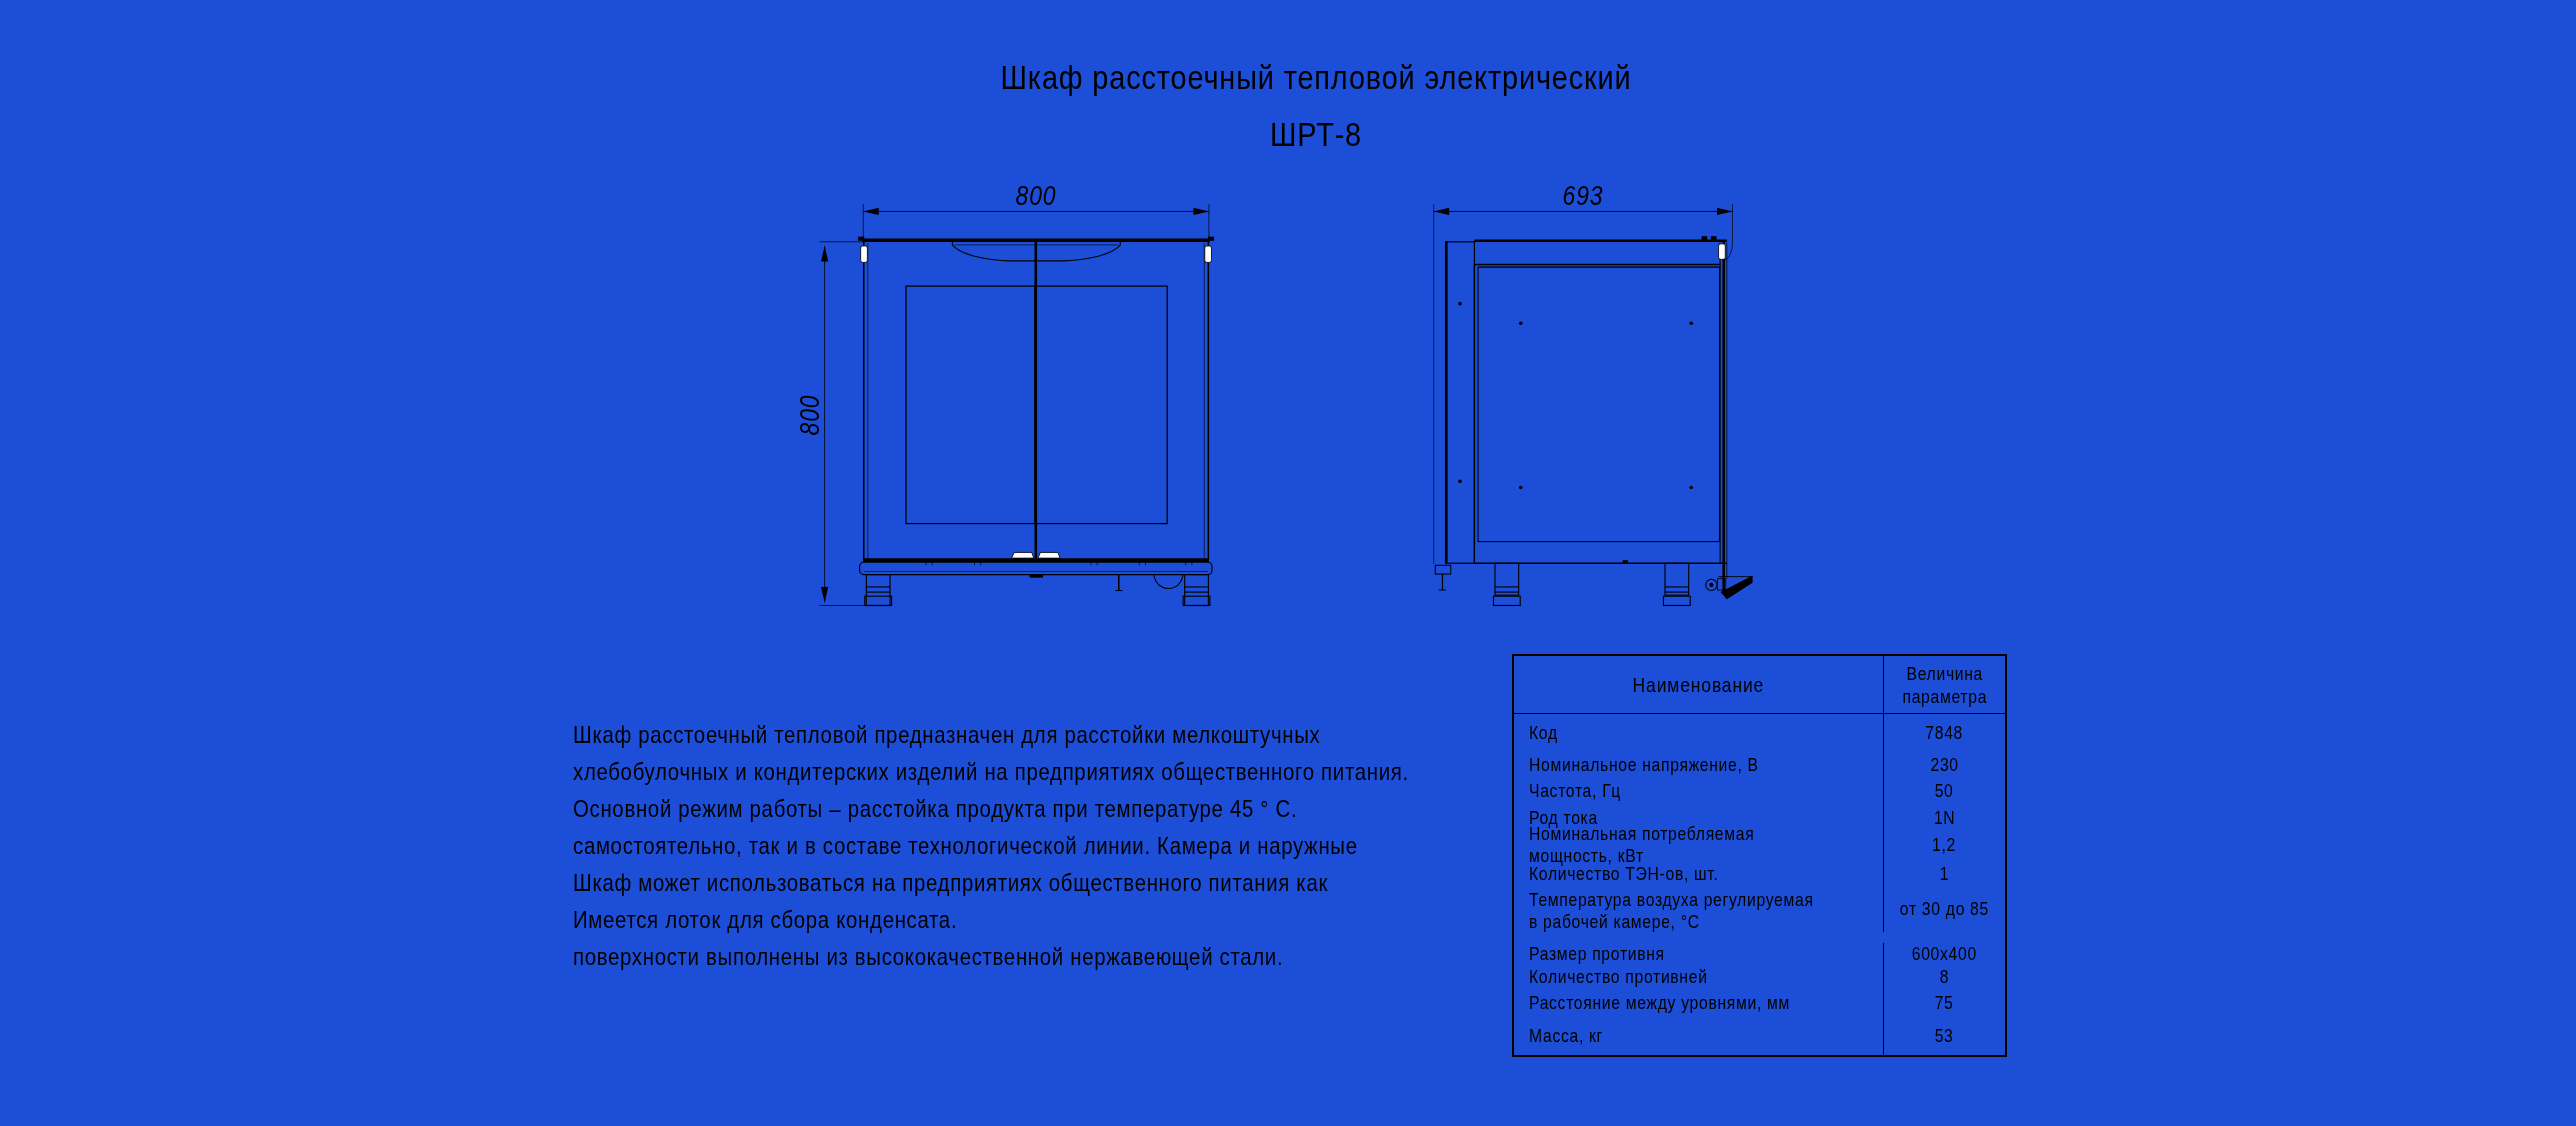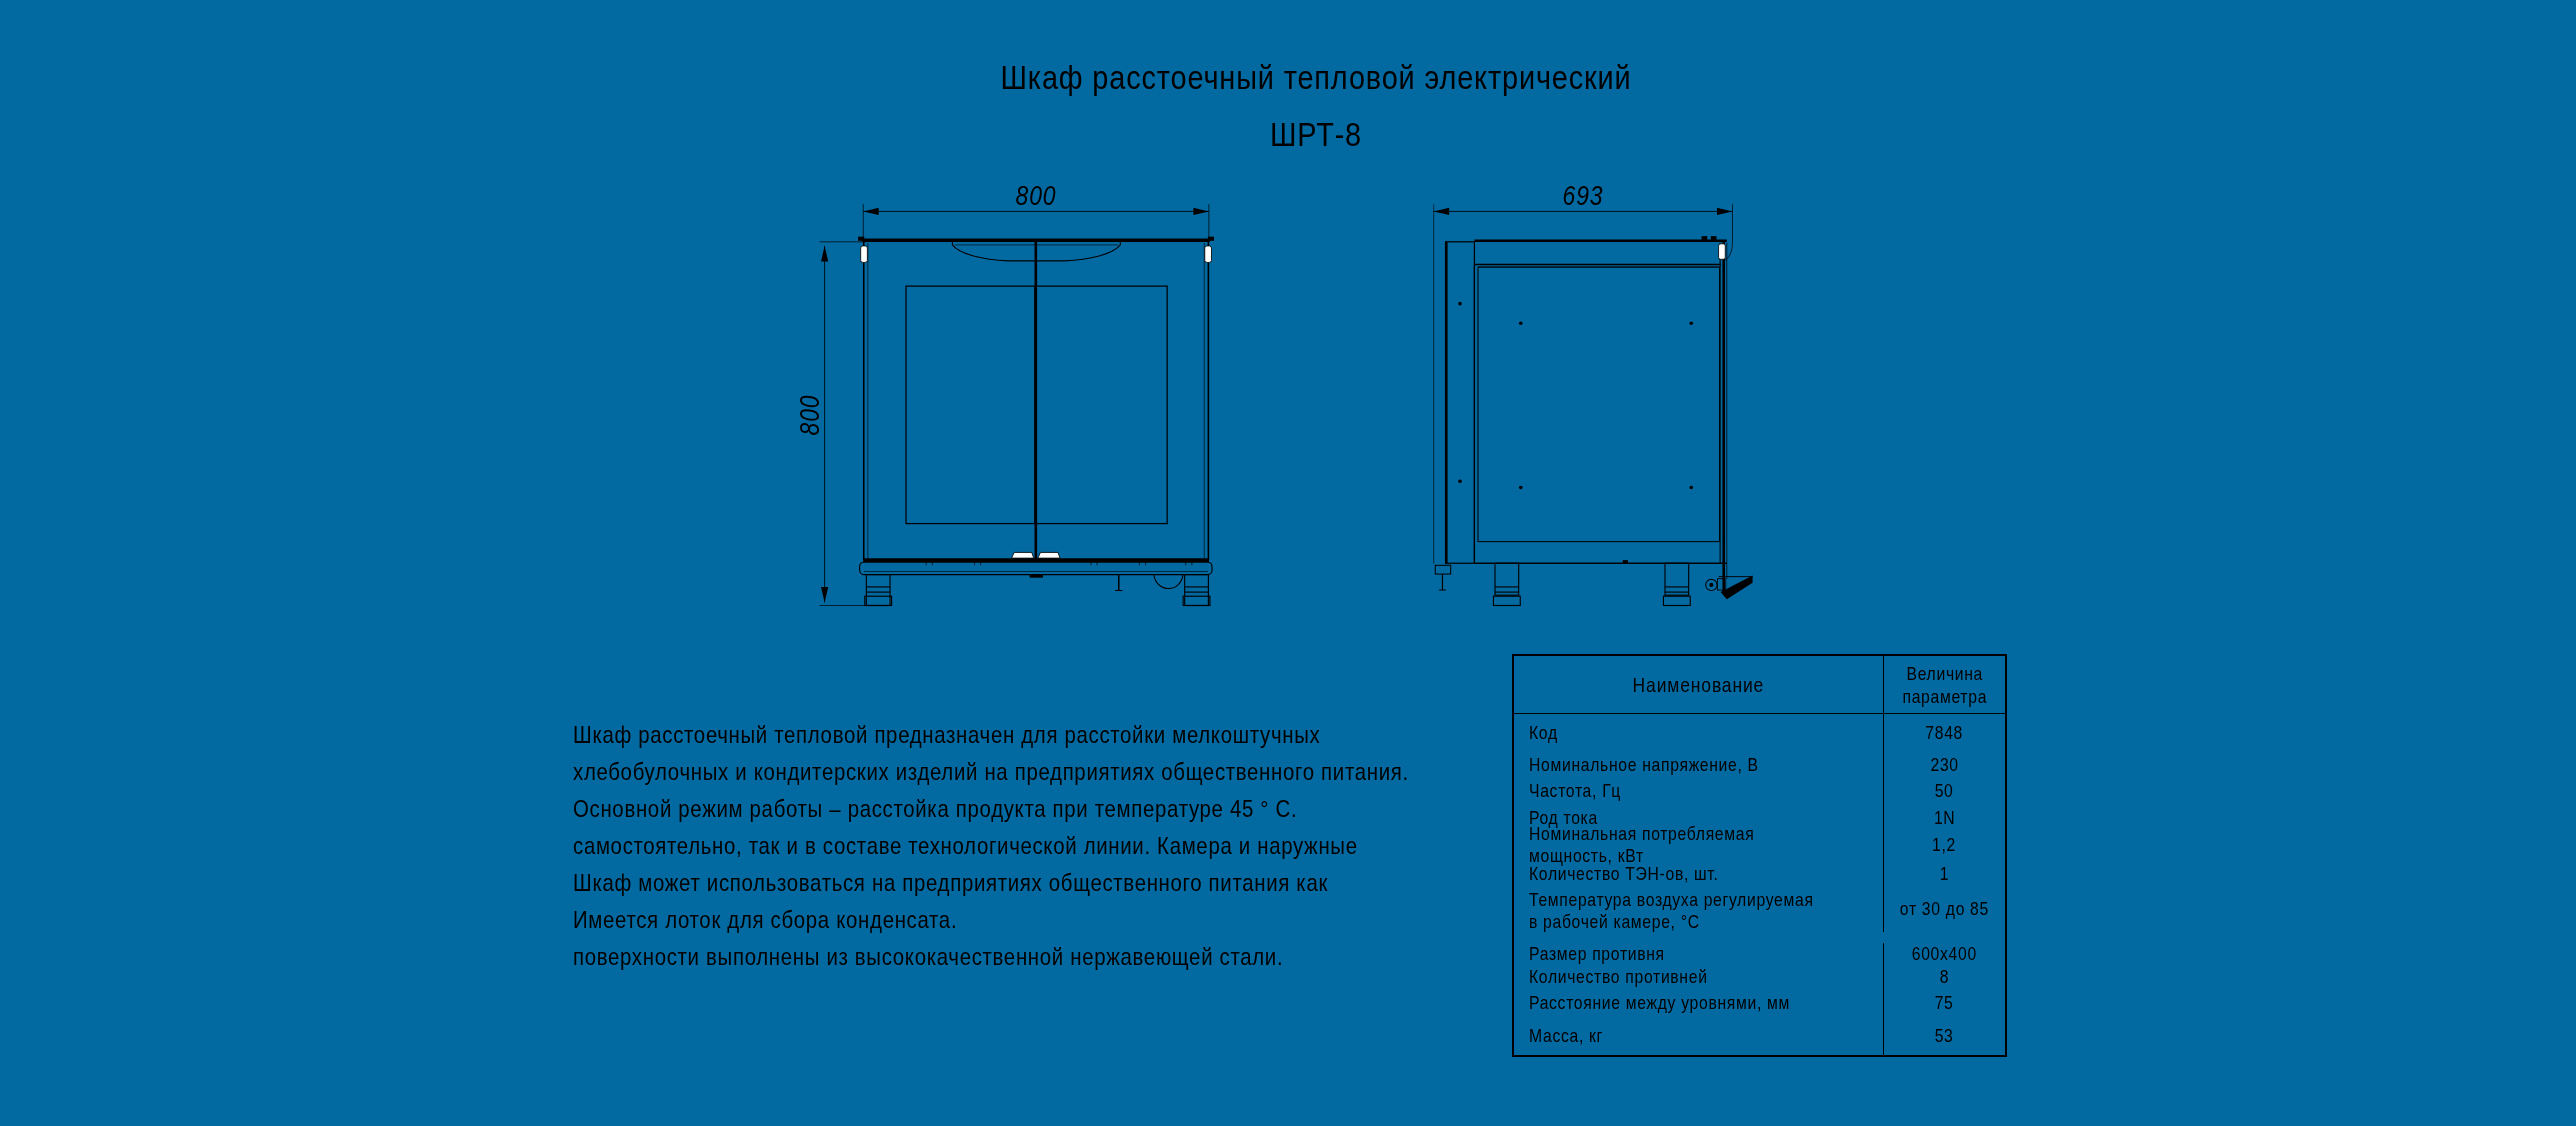--- a/index.html
+++ b/index.html
@@ -1,19 +1,19 @@
 <!DOCTYPE html>
 <html style="font-size:8.2px"><head>
 <meta charset="utf-8">
 <style>
   html,body{margin:0;padding:0;background:#ffffff;}
   .page{
     position:relative;
     width:2576px;height:1126px;
-    background:#0369a1;
+    background:#1d4ed8;
     font-family:"Liberation Sans", sans-serif;
     color:#000;
     overflow:hidden;
   }
   
   .cond{
     display:inline-block;
     transform:scaleX(0.85);
     transform-origin:left center;
     white-space:nowrap;

